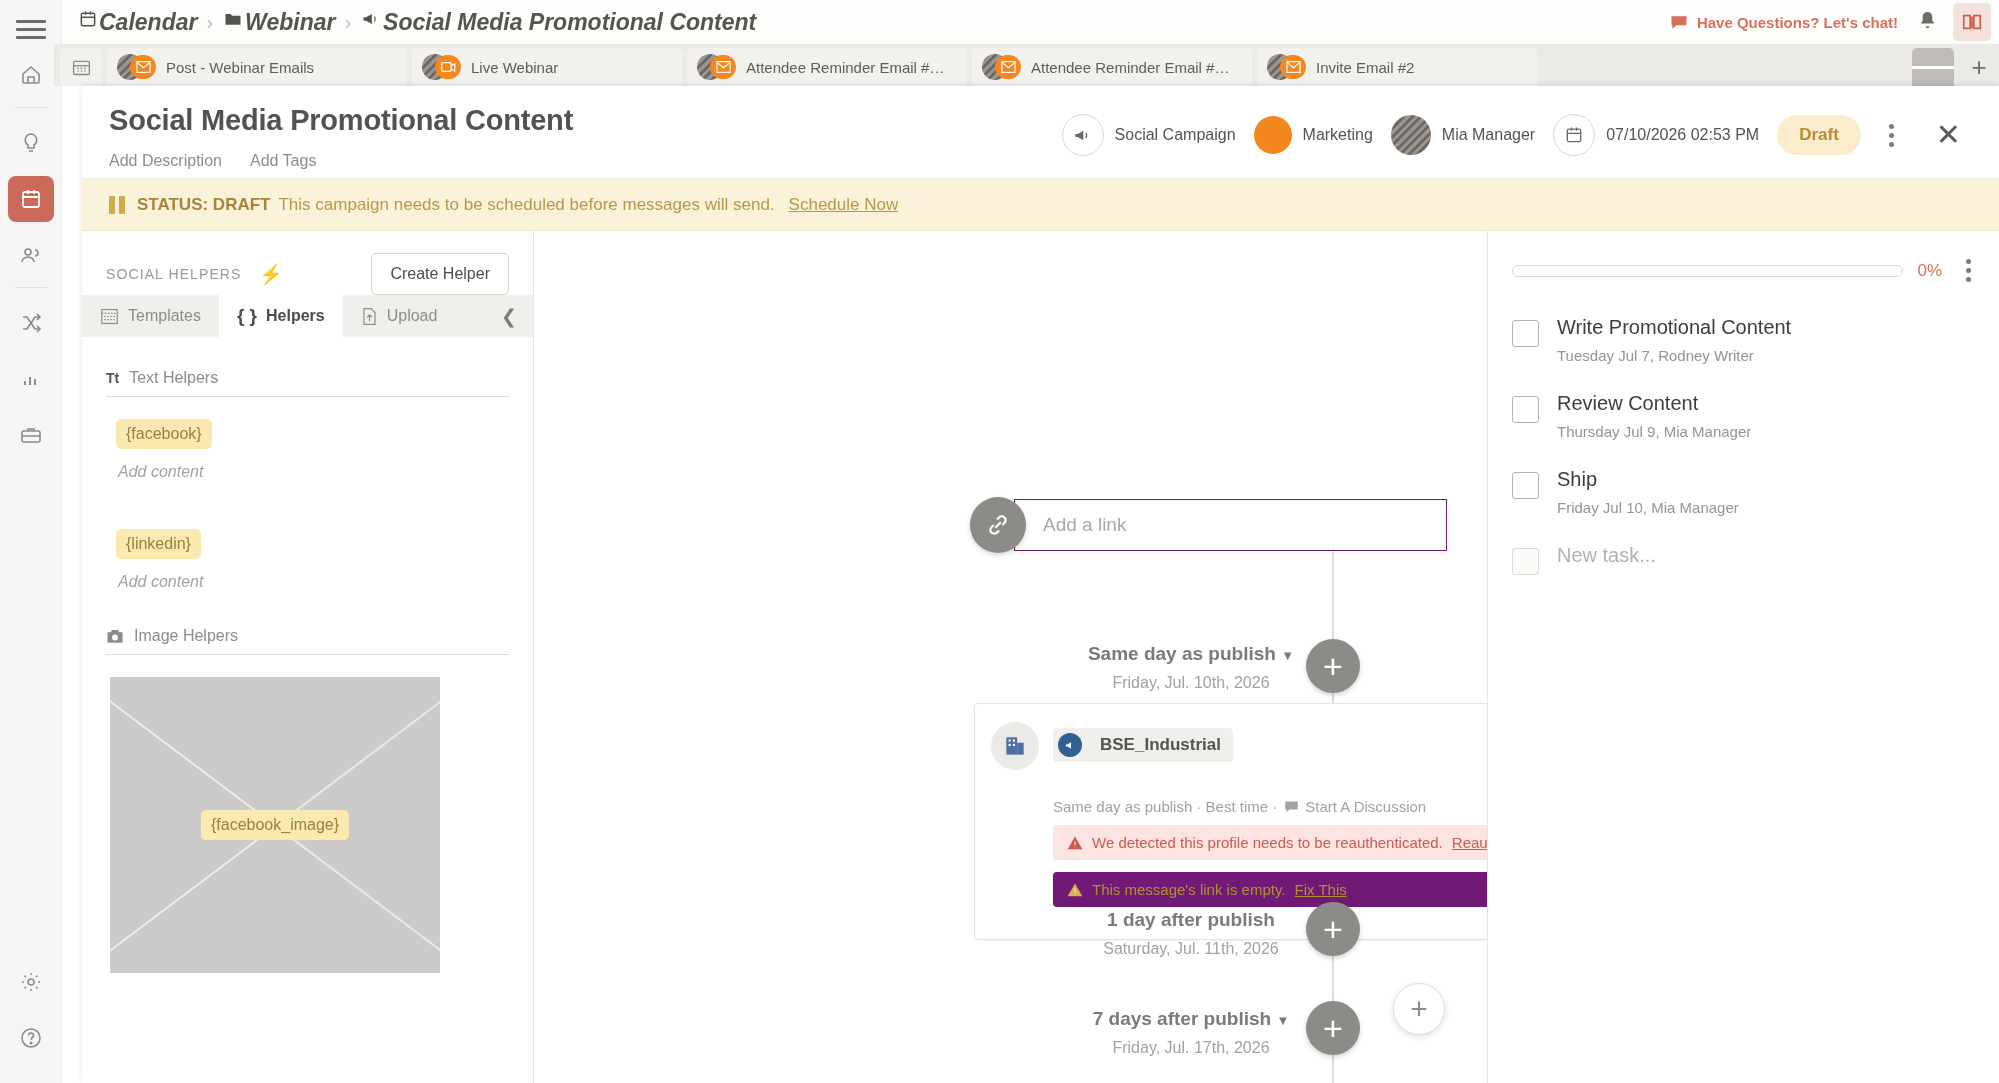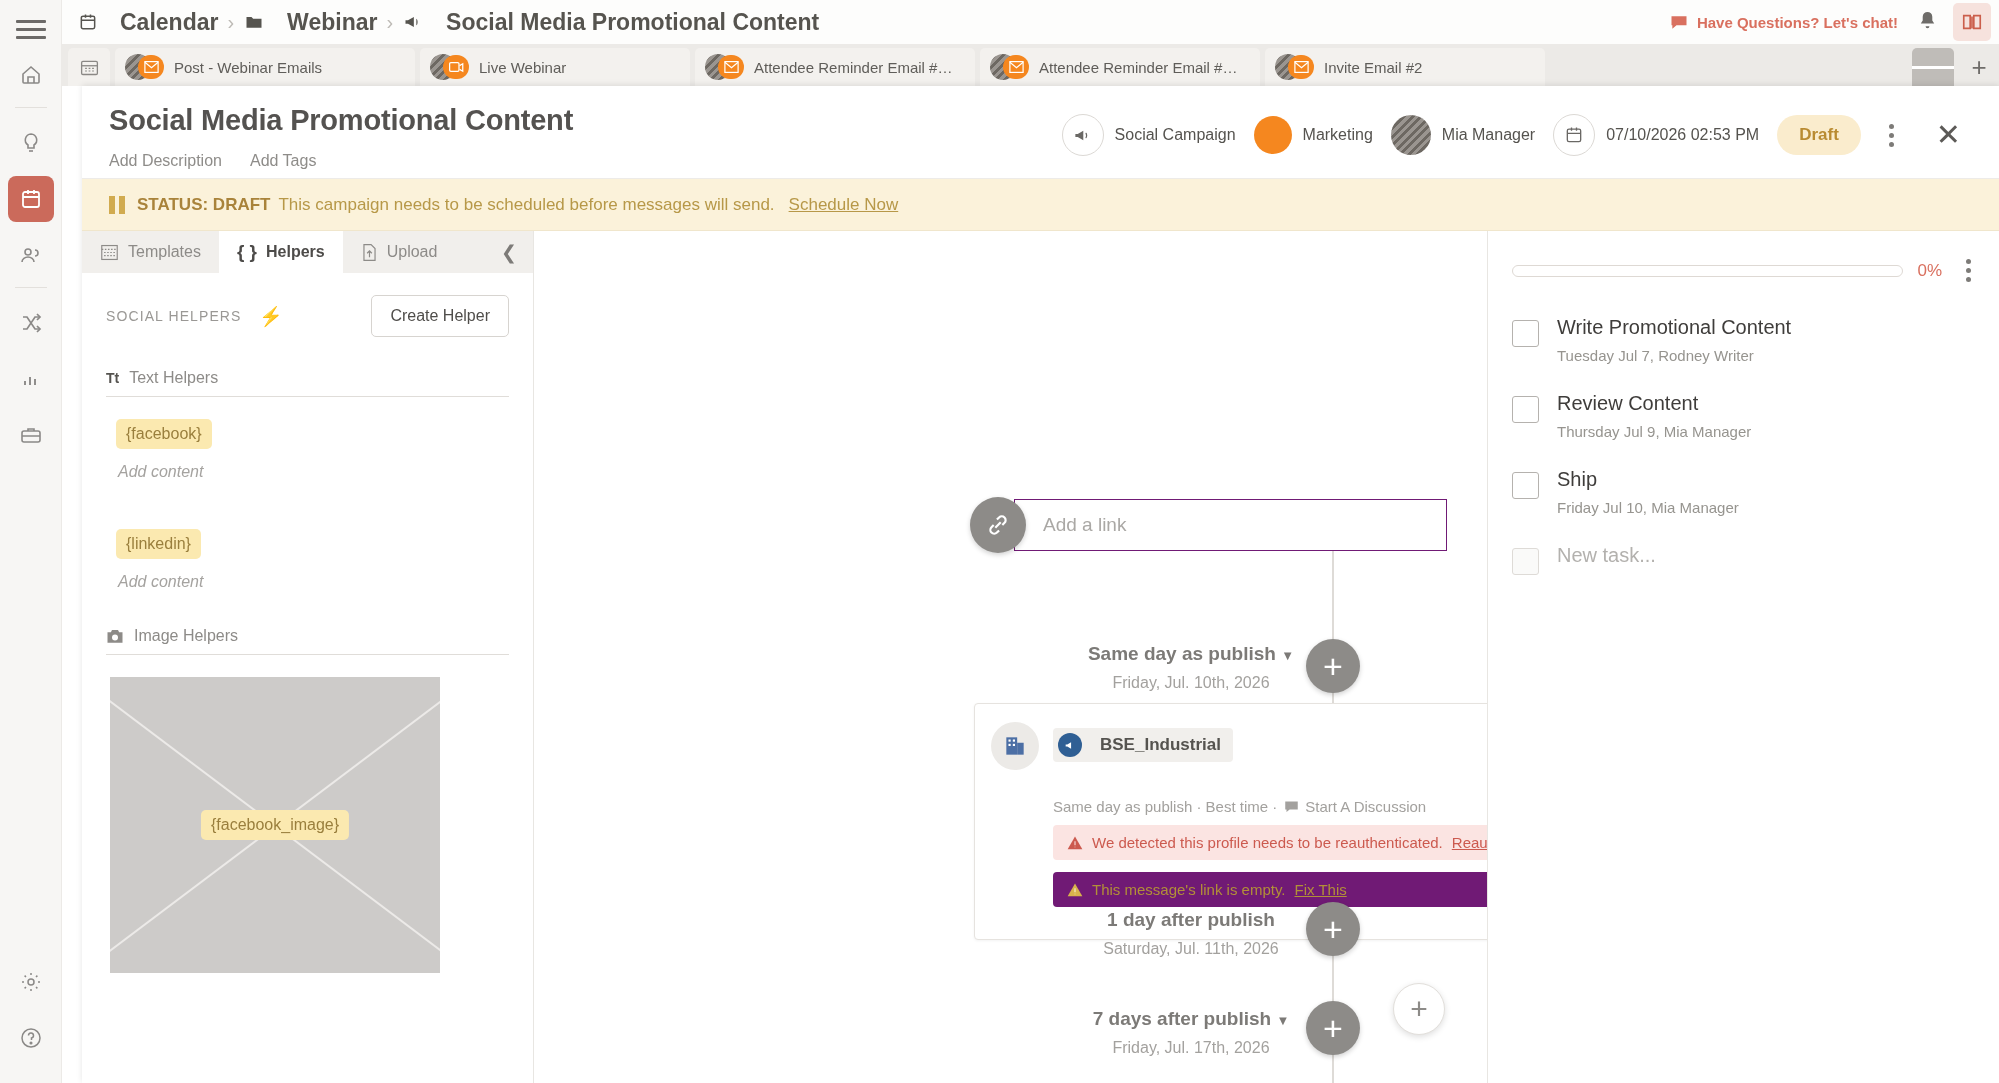--- a/index.html
+++ b/index.html
@@ -24,32 +24,32 @@
     align-items:center; justify-content:center; border-radius:8px; color:#8b8987; cursor:pointer;}
   .rail-icon.active { background:#cb6a5b; color:#fff; width:46px; }
   .rail-sep { width:32px; height:1px; background:#e3e0dc; margin:9px 0 2px; }
   .rail-spacer { flex:1; }
 
   
   #topbar { position:absolute; left:62px; top:0; right:0; height:44px;
     background:#fdfdfc; display:flex; align-items:center; }
   #breadcrumb { display:flex; align-items:center; gap:9px; padding-left:16px;
      font-size:23px; font-weight:bold; color:#56544f; white-space:nowrap; }
-  #breadcrumb .crumb { display:flex; align-items:center; gap:22px; cursor:pointer; }
+  #breadcrumb .crumb { display:flex; gap:1px; cursor:pointer;font-style:italic; }
   #breadcrumb .sep { color:#bdbab5; font-size:20px; font-weight:normal; }
   #topbar .spacer { flex:1; }
   #chat-link { display:flex; align-items:center; gap:8px; color:#d9705f;
      font-size:15px; font-weight:bold; cursor:pointer; }
   #bell { margin:0 14px 0 18px; color:#6e6c69; cursor:pointer; }
   #book { width:38px; height:38px; margin-right:8px; background:#f6e2dd;
      border-radius:5px; display:flex; align-items:center; justify-content:center;
      color:#cb5f4c; cursor:pointer; }
 
   
-  #tabbar { position:absolute; left:62px; top:44px; right:0; height:42px;
+  #tabbar { position:absolute; left:54px; top:44px; right:0; height:42px;
     background:#eceae7; display:flex; align-items:flex-end; padding:0 0 0 6px; gap:5px; }
   .cal-btn { width:42px; height:38px; background:#f3f1ee; border-radius:5px 5px 0 0;
      display:flex; align-items:center; justify-content:center; color:#8a8885; cursor:pointer; }
   .tab { height:38px; background:#f3f1ee; border-radius:5px 5px 0 0;
      display:flex; align-items:center; gap:9px; padding:0 16px 0 10px; cursor:pointer;
      min-width:0; }
   .tab .tab-label { font-size:15px; color:#5f5d59; white-space:nowrap;
      overflow:hidden; text-overflow:ellipsis; }
   .tab-avatar { position:relative; width:40px; height:26px; flex:none; }
   .tab-avatar .ph { position:absolute; left:0; top:0; width:26px; height:26px;
@@ -438,20 +438,27 @@
         <i></i>
       </span>
     <b>STATUS: DRAFT</b>
     <span>This campaign needs to be scheduled before messages will send.</span>
     <a>Schedule Now</a>
   </div>
 
   <div id="body">
 
     <div id="helpers">
+      <div id="helper-head">
+        <span class="label">SOCIAL HELPERS</span>
+        <span class="bolt">⚡</span>
+        <span class="spacer"></span>
+        <button id="create-helper">Create Helper</button>
+      </div>
+
       <div id="helper-tabs">
         <div class="htab">
           <svg width="19" height="17" viewBox="0 0 24 22" fill="none" stroke="currentColor" stroke-width="1.5">
             <rect x="2" y="2" width="20" height="18"></rect>
               <path d="M2 7h20" stroke-dasharray="2 2"></path>
               <path d="M5 11h14M5 15h14" stroke-dasharray="2 2"></path>
           </svg>
           <span>Templates</span>
         </div>
         <div class="htab active">
@@ -460,27 +467,20 @@
         </div>
         <div class="htab">
           <svg width="17" height="19" viewBox="0 0 20 24" fill="none" stroke="currentColor" stroke-width="1.5">
             <path d="M3 2h9l5 5v15H3z"></path>
               <path d="M10 18v-7M7 13l3-3 3 3"></path>
           </svg>
           <span>Upload</span>
         </div>
         <div class="spacer"></div>
         <div class="collapse">❮</div>
-      </div>
-
-      <div id="helper-head">
-        <span class="label">SOCIAL HELPERS</span>
-        <span class="bolt">⚡</span>
-        <span class="spacer"></span>
-        <button id="create-helper">Create Helper</button>
       </div>
 
       <div class="sec-head">
         <span class="glyph">Tt</span>
         <span>Text Helpers</span>
       </div>
 
       <div>
         <span class="token">{facebook}</span>
         <div class="add-content">Add content</div>

